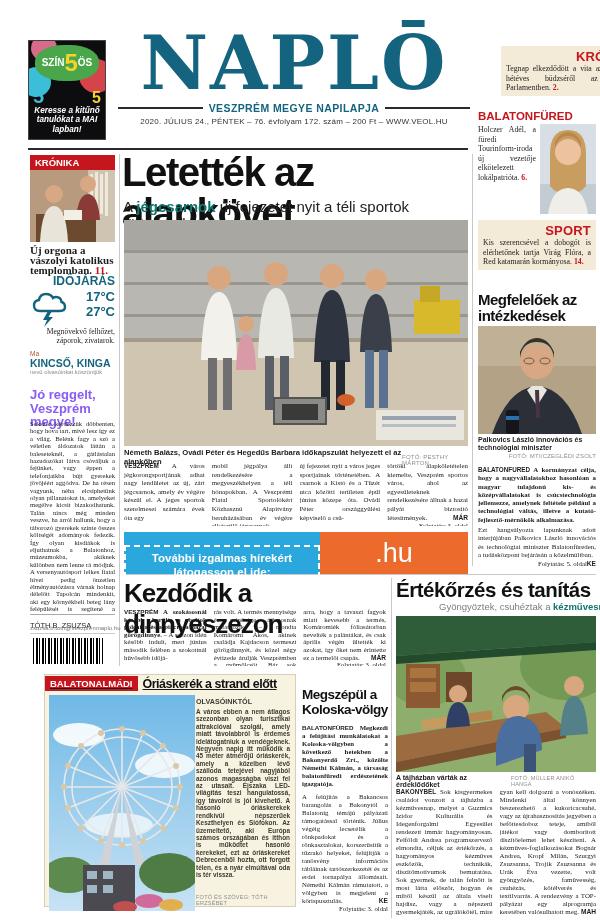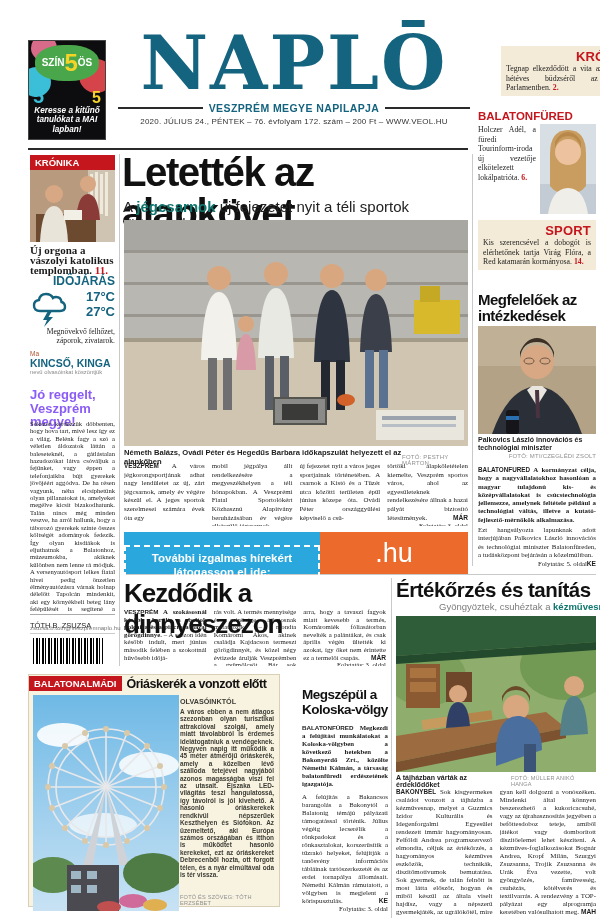--- a/index.html
+++ b/index.html
@@ -274,24 +274,24 @@
   <div class="abs colsrow" style="left:124px;top:608px;width:262px;height:58px;">
     <div class="col" style="font-size:6.8px;line-height:7.6px;">
       <span class="leadp"><b class="loc">VESZPRÉM</b> <span>A szokásosnál később került a boltok polcaira és a piacra a hazai görögdinnye.</span></span>
       <span>– A szezon idén később indult, mert június második felében a szokottnál hűvösebb időjá-</span>
     </div>
     <div class="col" style="font-size:6.8px;line-height:7.6px;">rás volt. A termés mennyisége és minősége átlagosnak mutatkozik – mondta Komáromi Ákos, akinek családja Kajdacson termeszt görögdinnyét, és közel négy évtizede árulják Veszprémben a gyümölcsöt. Bár sok termelő panaszkodott</div>
     <div class="col" style="font-size:6.8px;line-height:7.6px;"><span>arra, hogy a tavaszi fagyok miatt kevesebb a termés, Komáromiék fóliasátorban nevelték a palántákat, és csak április végén ültették ki azokat, így őket nem érintette ez a termelői csapás.</span> <b class="sigr">MÁR</b>
       <div class="cont">Folytatás: 3. oldal</div></div>
   </div>
 
-  <div class="abs almadi" style="left:28px;top:674px;width:252px;height:233px;">
+  <div class="abs almadi" style="left:44px;top:674px;width:252px;height:233px;text-decoration:underline;">
     <div class="almadi-bar">
       <span class="kicker lbl">BALATONALMÁDI</span>
-      <span class="h2 ttl">Óriáskerék a vonzott előtt</span>
+      <span class="h2 ttl">Óriáskerék a strand előtt</span>
     </div>
     <figure class="abs" style="left:4px;top:20px;width:146px;height:216px;">
       <svg width="146" height="216" viewBox="0 0 146 216">
         <defs>
             <linearGradient id="sky" x1="0" y1="0" x2="0" y2="1">
           <stop offset="0" stop-color="#6fb9e6"></stop>
               <stop offset="1" stop-color="#c8e2f4"></stop>
             </linearGradient>
           </defs>
         <rect width="146" height="216" fill="url(#sky)"></rect>

